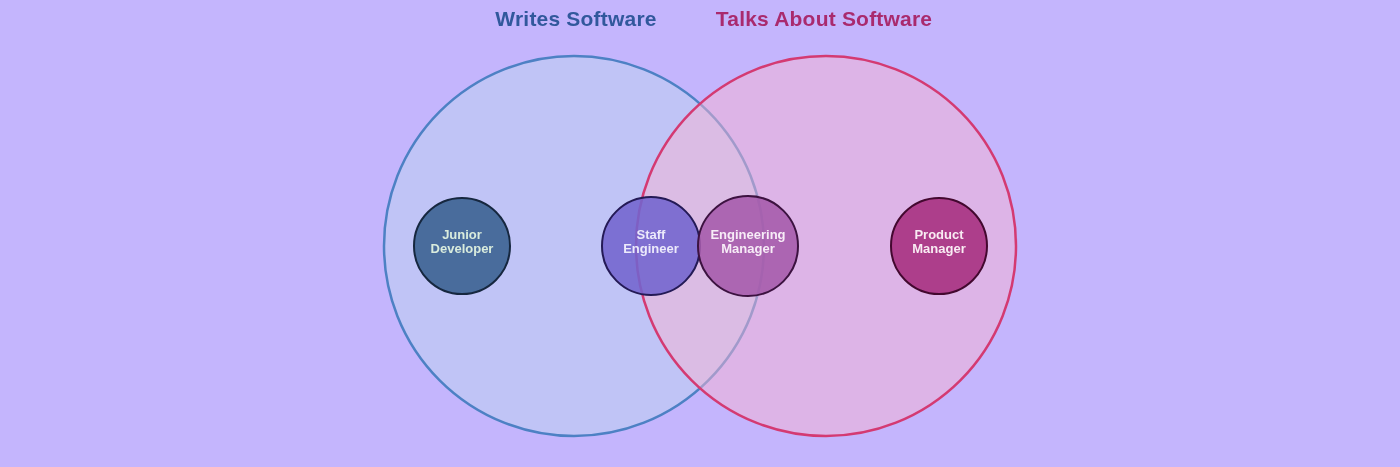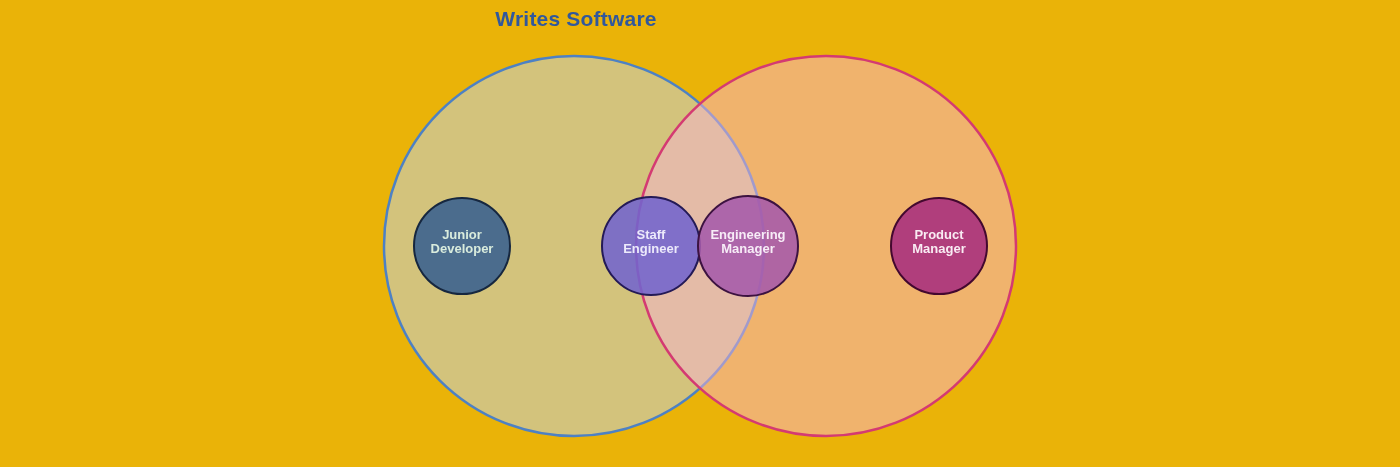--- a/index.html
+++ b/index.html
@@ -5,21 +5,21 @@
   html, body {
     margin: 0;
     padding: 0;
     background: #ffffff;
     font-family: "Liberation Sans", sans-serif;
   }
   .canvas {
     position: relative;
     width: 1400px;
     height: 467px;
-    background: #eab308;
+    background: #c4b5fd;
     overflow: hidden;
   }
   .set-title {
     position: absolute;
     top: 7px;
     transform: translateX(-50%);
     font-size: 21px;
     font-weight: bold;
     white-space: nowrap;
     letter-spacing: 0.2px;
@@ -29,20 +29,21 @@
     font-family: "Liberation Sans", sans-serif;
     font-weight: bold;
     font-size: 13px;
   }
 </style>
 </head>
 <body>
 
 <div class="canvas">
   <div class="set-title" style="left: 576px; color: rgb(49, 88, 156);">Writes Software</div>
+  <div class="set-title" style="left: 824px; color: rgb(169, 42, 110);">Talks About Software</div>
   <svg id="venn-svg" width="1400" height="467" viewBox="0 0 1400 467">
       <circle cx="574" cy="246" r="190" fill="#bcd4ef" fill-opacity="0.5" stroke="#4d81c4" stroke-width="2.5"></circle>
       <circle cx="826" cy="246" r="190" fill="#f6b4d2" fill-opacity="0.5" stroke="#d43a72" stroke-width="2.5"></circle>
       <g>
         <circle cx="462" cy="246" r="48" fill="#38608f" fill-opacity="0.88" stroke="#16273f" stroke-width="2"></circle>
         <text x="462" text-anchor="middle" fill="#d9ecdd"><tspan x="462" y="239">Junior</tspan><tspan x="462" y="253">Developer</tspan></text>
       </g>
       <g>
         <circle cx="651" cy="246" r="49" fill="#7264ce" fill-opacity="0.88" stroke="#241a56" stroke-width="2"></circle>
         <text x="651" text-anchor="middle" fill="#eceafb"><tspan x="651" y="239">Staff</tspan><tspan x="651" y="253">Engineer</tspan></text>

